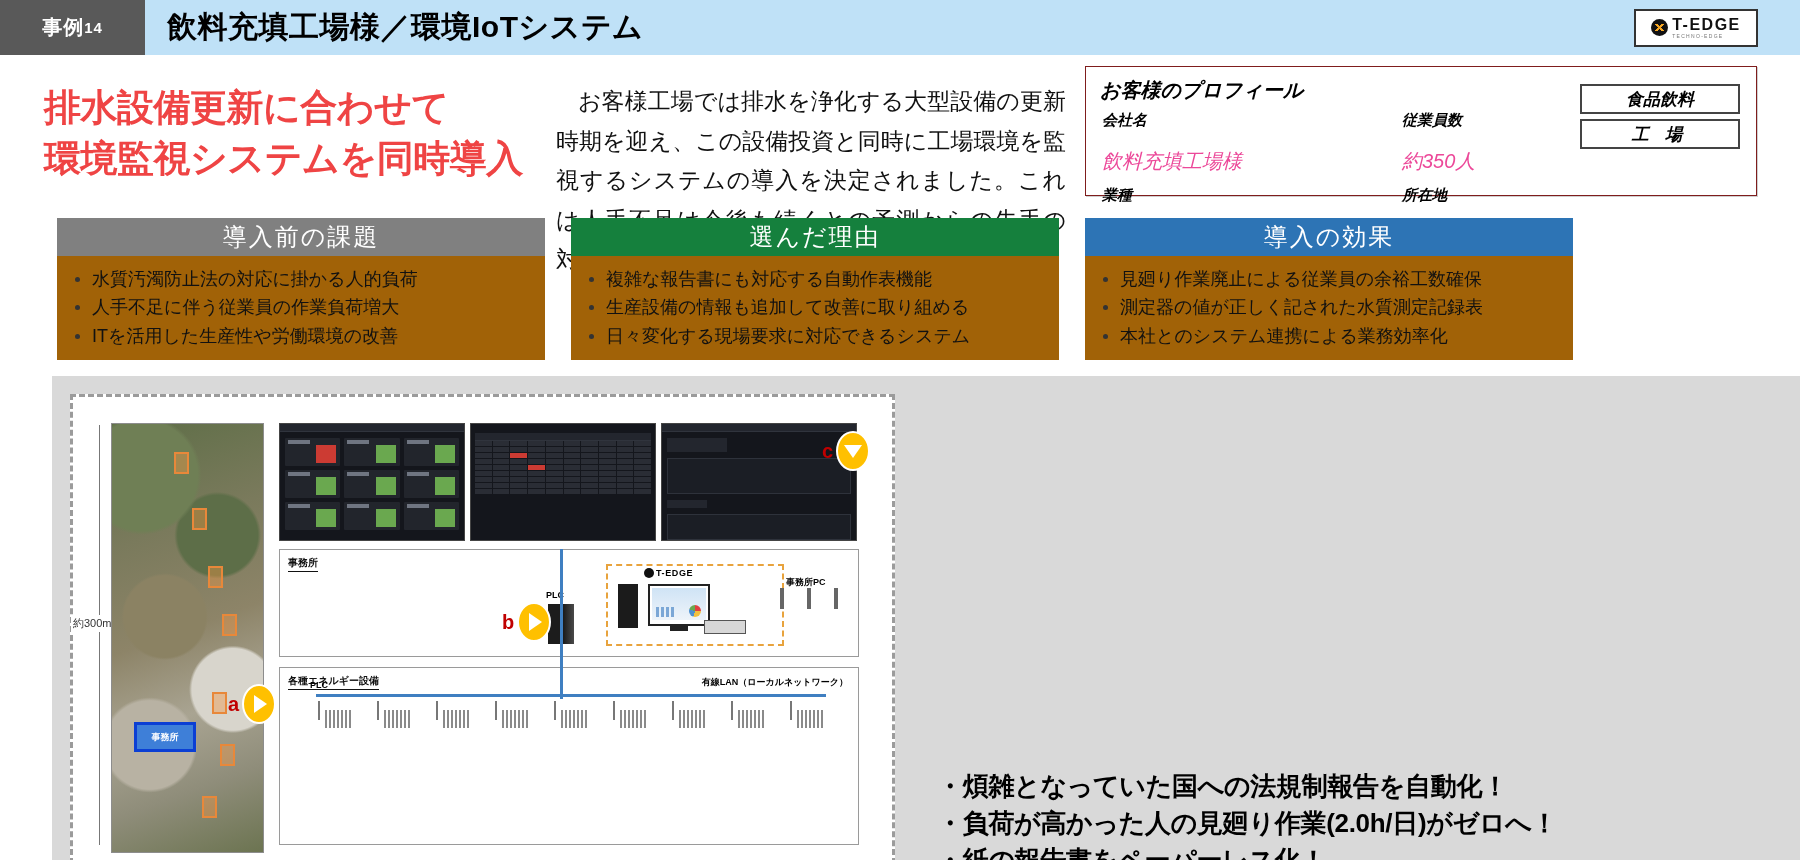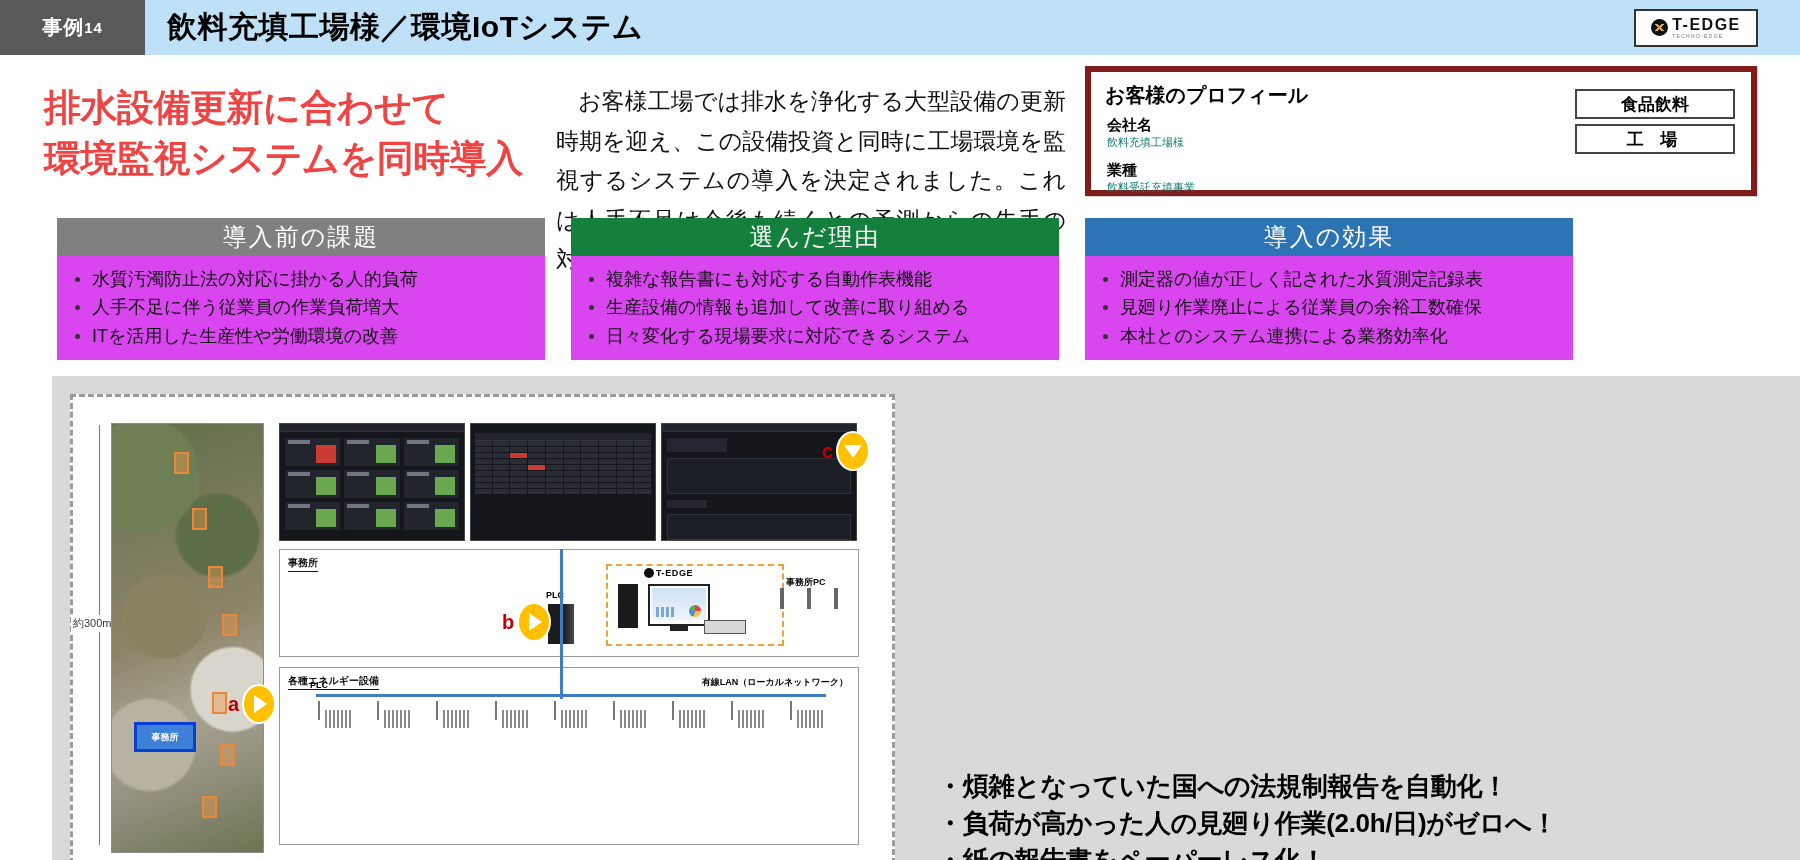--- a/index.html
+++ b/index.html
@@ -56,33 +56,34 @@
   }
   .lead {
     position:absolute; left:556px; top:82px; width:510px;
     font-size:23px; line-height:1.72; color:#111; text-align:justify;
   }
   .lead .indent { padding-left:22px; }
 
   
   .profile {
     position:absolute; left:1085px; top:66px; width:672px; height:130px;
-    background:#fff; border:6px solid #7f1d1d;
+    background:#fff; border:1px solid #7f1d1d;
     box-shadow:1px 1px 0 #cfcfcf;
+    font-style:italic;
   }
   .profile-title {
     position:absolute; left:14px; top:10px;
     font-size:20px; font-weight:bold; color:#000;
   }
   .pf-col { position:absolute; }
   .pf-col.c1 { left:16px; top:44px; }
   .pf-col.c2 { left:316px; top:44px; }
   .pf-item { margin-bottom:12px; }
   .pf-label { font-size:15px; font-weight:bold; color:#000; line-height:1.25; }
-  .pf-value { font-size:11px; color:#0f766e; line-height:1.3; }
+  .pf-value { font-size:20px; color:#ec4899; line-height:1.3;margin-top:18px; }
   .tag-box {
     position:absolute; right:16px; width:160px; height:30px;
     border:2px solid #444; background:#fff;
     display:flex; align-items:center; justify-content:center;
     font-size:17px; font-weight:bold; color:#000;
   }
   .tag-box.t1 { top:17px; }
   .tag-box.t2 { top:52px; letter-spacing:6px; }
 
   
@@ -92,21 +93,21 @@
   .panel.p2 { left:571px; }
   .panel.p3 { left:1085px; }
   .panel-head {
     height:38px; display:flex; align-items:center; justify-content:center;
     color:#fff; font-size:24px; letter-spacing:2px;
   }
   .panel.p1 .panel-head { background:#808080; }
   .panel.p2 .panel-head { background:#15803d; }
   .panel.p3 .panel-head { background:#2d74b5; }
   .panel-body {
-    background:#d946ef; padding:9px 6px 10px 14px; min-height:90px;
+    background:#a16207; padding:9px 6px 10px 14px; min-height:90px;
   }
   .panel-body ul { margin:0; padding:0 0 0 17px; list-style:none; }
   .panel-body li {
     position:relative; font-size:18px; line-height:1.58; color:#111;
     padding-left:4px;
   }
   .panel-body li::before {
     content:""; position:absolute; left:-13px; top:12px;
     width:5px; height:5px; border-radius:50%; background:#333;
   }
@@ -293,20 +294,30 @@
     <div class="pf-item">
       <div class="pf-label">会社名</div>
       <div class="pf-value">飲料充填工場様</div>
     </div>
     <div class="pf-item">
       <div class="pf-label">業種</div>
       <div class="pf-value">飲料受託充填事業</div>
     </div>
   </div>
 
+  <div class="pf-col c2">
+    <div class="pf-item">
+      <div class="pf-label">従業員数</div>
+      <div class="pf-value">約350人</div>
+    </div>
+    <div class="pf-item">
+      <div class="pf-label">所在地</div>
+      <div class="pf-value">国内４工場</div>
+    </div>
+  </div>
 
   <div class="tag-box t1">食品飲料</div>
   <div class="tag-box t2">工 場</div>
 </div>
 
 <div class="panels">
 
   <div class="panel p1">
     <div class="panel-head">導入前の課題</div>
     <div class="panel-body">
@@ -326,22 +337,22 @@
         <li>生産設備の情報も追加して改善に取り組める</li>
         <li>日々変化する現場要求に対応できるシステム</li>
       </ul>
     </div>
   </div>
 
   <div class="panel p3">
     <div class="panel-head">導入の効果</div>
     <div class="panel-body">
       <ul>
+        <li>見廻り作業廃止による従業員の余裕工数確保</li>
         <li>測定器の値が正しく記された水質測定記録表</li>
-        <li>見廻り作業廃止による従業員の余裕工数確保</li>
         <li>本社とのシステム連携による業務効率化</li>
       </ul>
     </div>
   </div>
 
   <div class="arrow-circle a1"></div>
   <div class="arrow-circle a2"></div>
 </div>
 
 <div class="bottom">

